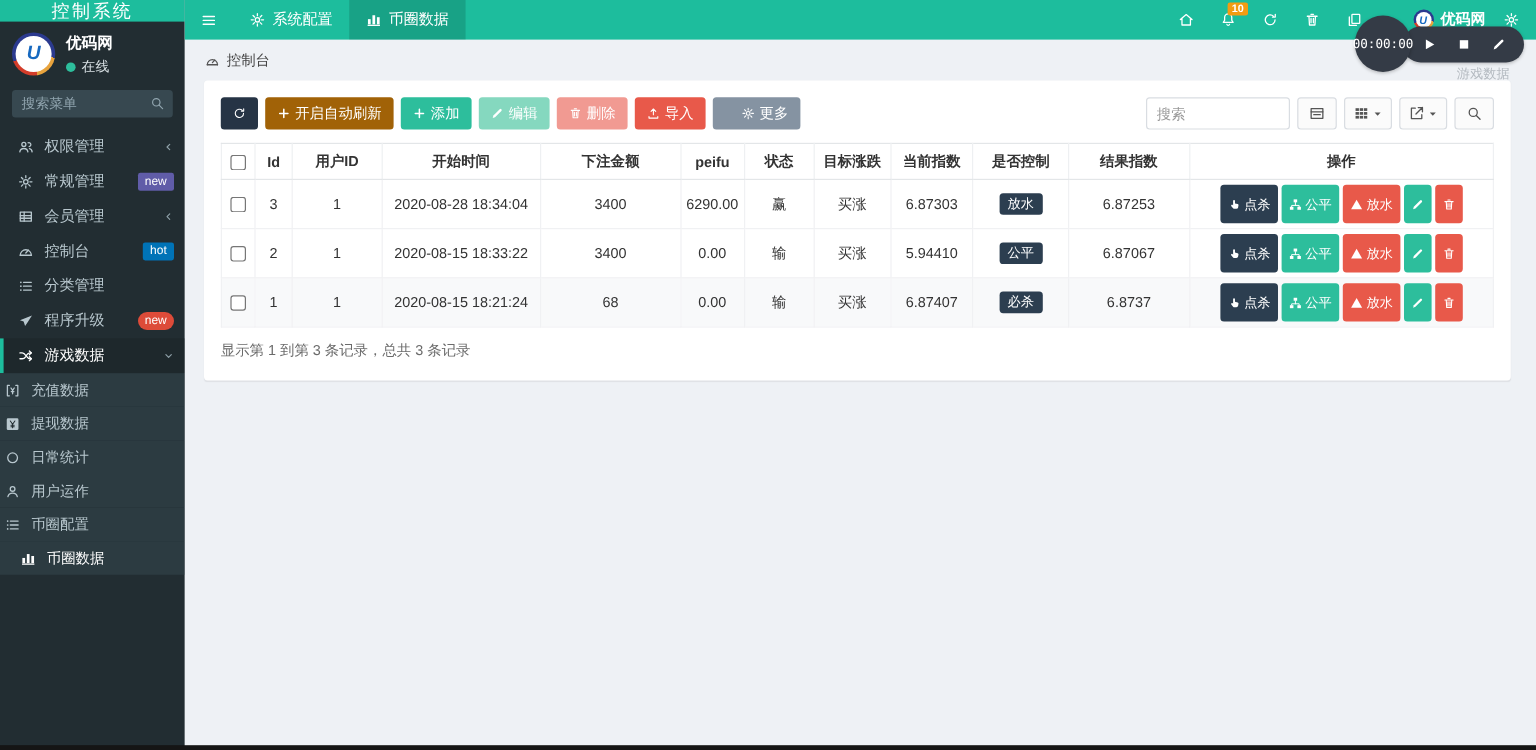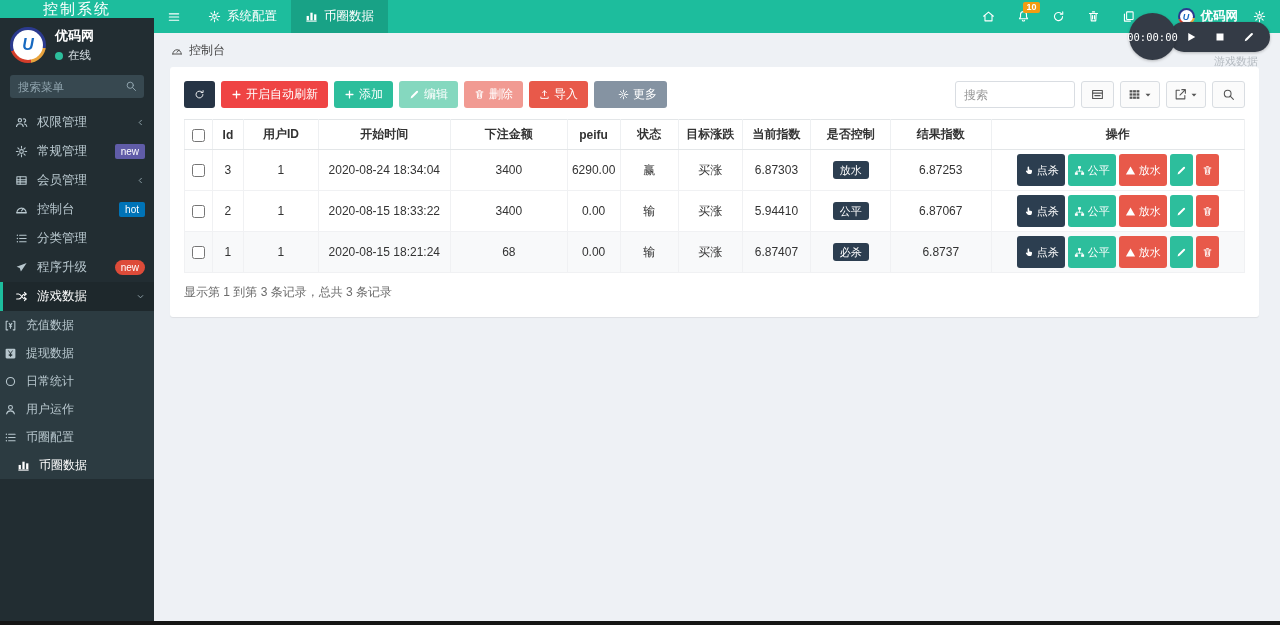--- a/index.html
+++ b/index.html
@@ -63,21 +63,21 @@
   .crumbrow{display:flex;align-items:center;gap:6px;padding:9px 0 8px 1px;color:#444;font-size:12px;}
   .crumbrow .ic{font-size:12px;color:#555;}
   .watermark{position:absolute;right:22px;top:21px;color:#b4bac0;font-size:11px;}
   .card{background:#fff;border-radius:3px;padding:14px 14px 16px 14px;box-shadow:0 1px 1px rgba(0,0,0,.07);}
 
   .toolbar{display:flex;align-items:center;gap:6px;margin-bottom:11px;}
   .tbtn{height:27px;border:none;border-radius:3px;color:#fff;font-size:12px;display:inline-flex;align-items:center;gap:4px;
     padding:0 10px;cursor:pointer;font-family:inherit;}
   .tbtn .ic{font-size:11px;}
   .b-dark{background:#263445;}
-  .b-green{background:#ef4444;}
+  .b-green{background:#a16207;}
   .b-teal{background:#2dbe9c;}
   .b-teal-light{background:#85d8bf;}
   .b-red-light{background:#f19a92;}
   .b-red{background:#e8594a;}
   .b-gray{background:#8593a2;padding-left:24px;}
   .tspacer{flex:1;}
   .tsearch{width:120px;height:27px;border:1px solid #d9dde2;border-radius:3px;padding:0 8px;font-size:12px;color:#333;outline:none;font-family:inherit;}
   .tsearch::placeholder{color:#999;}
   .gbtn{height:27px;min-width:33px;background:#fbfbfb;border:1px solid #d9dde2;border-radius:3px;color:#555;
     display:inline-flex;align-items:center;justify-content:center;gap:3px;padding:0 7px;cursor:pointer;font-size:13px;}
@@ -546,21 +546,21 @@
                 <th>是否控制</th>
                 <th>结果指数</th>
                 <th>操作</th>
               </tr>
             </thead>
           <tbody id="tbody">
               <tr>
                 <td><input type="checkbox" style=""></td>
                 <td>3</td>
                 <td>1</td>
-                <td>2020-08-24 18:34:04</td>
+                <td>2020-08-28 18:34:04</td>
                 <td>3400</td>
                 <td>6290.00</td>
                 <td>赢</td>
                 <td>买涨</td>
                 <td>6.87303</td>
                 <td><span class="ctrlbadge">放水</span></td>
                 <td>6.87253</td>
                 <td><button class="abtn a-dark"><span class="ic">
                       <svg viewBox="0 0 24 24">
                         <path d="M10 11.5V5.2a1.7 1.7 0 0 1 3.4 0v4.6l5 1.3c1 .3 1.6 1.2 1.4 2.2l-.7 3.8a3.2 3.2 0 0 1-3.1 2.6h-3.6c-.9 0-1.8-.4-2.4-1.1l-3.2-3.7a1.7 1.7 0 0 1 2.5-2.3l.7.9z" fill="currentColor" stroke="none"></path>

